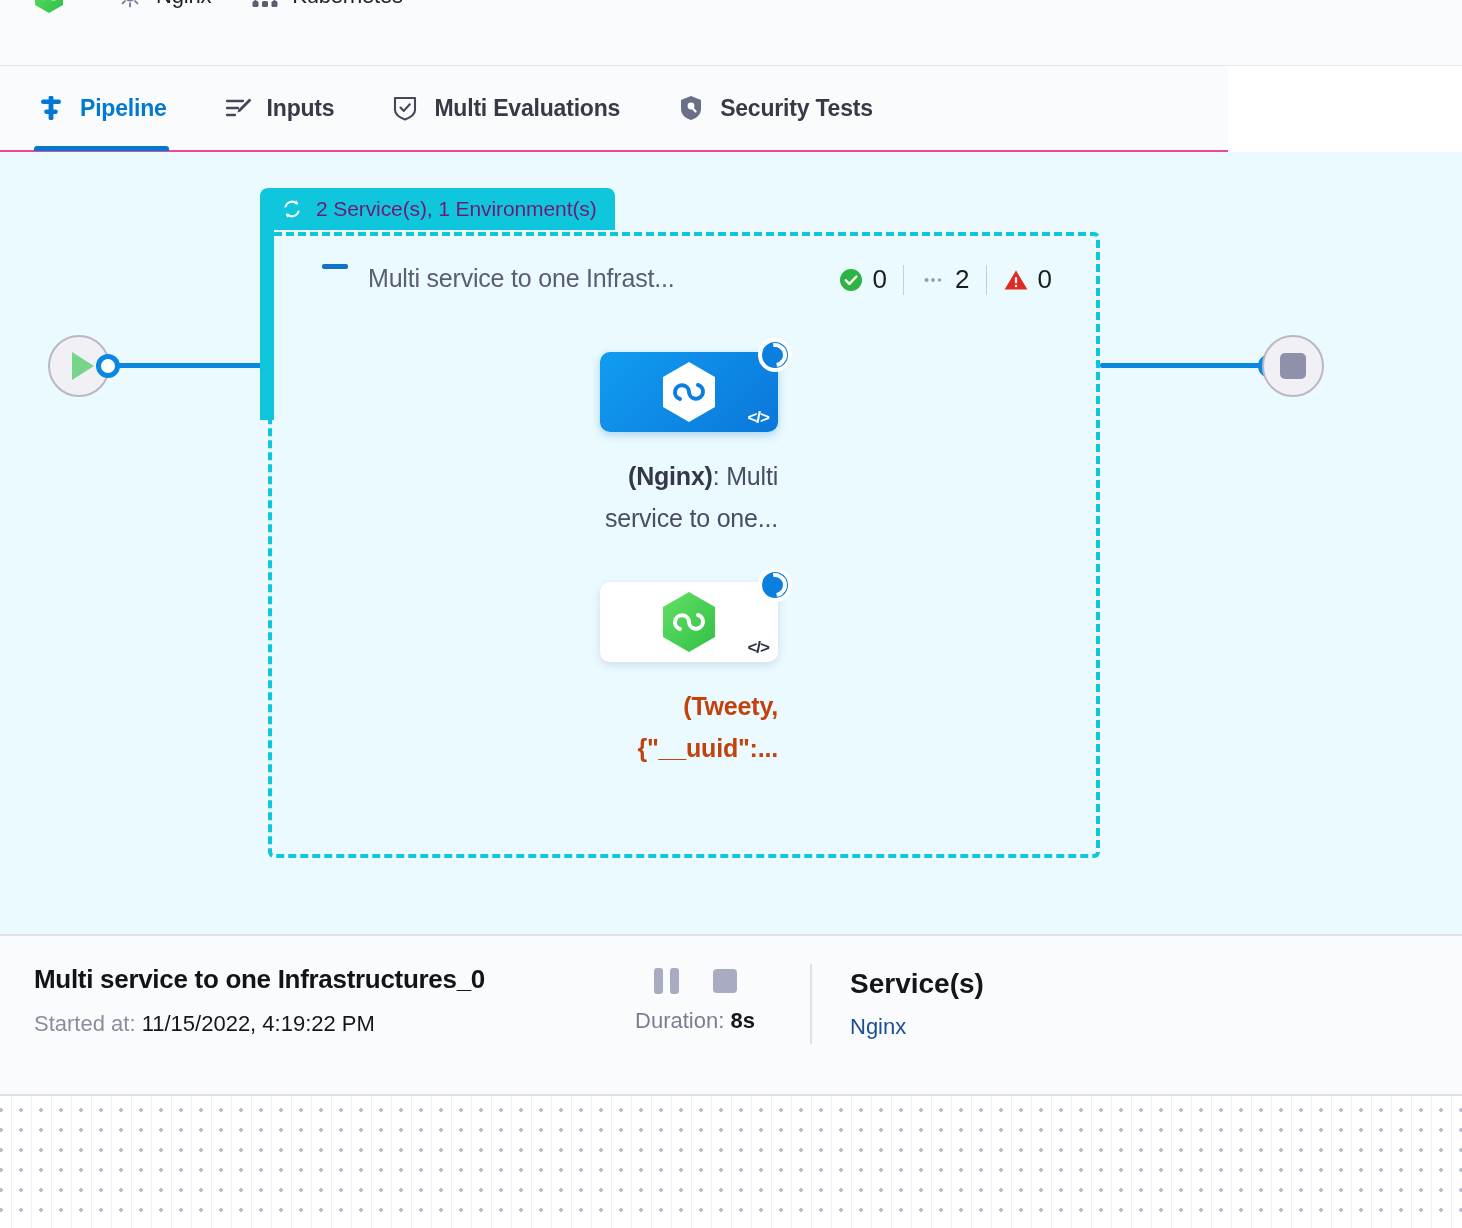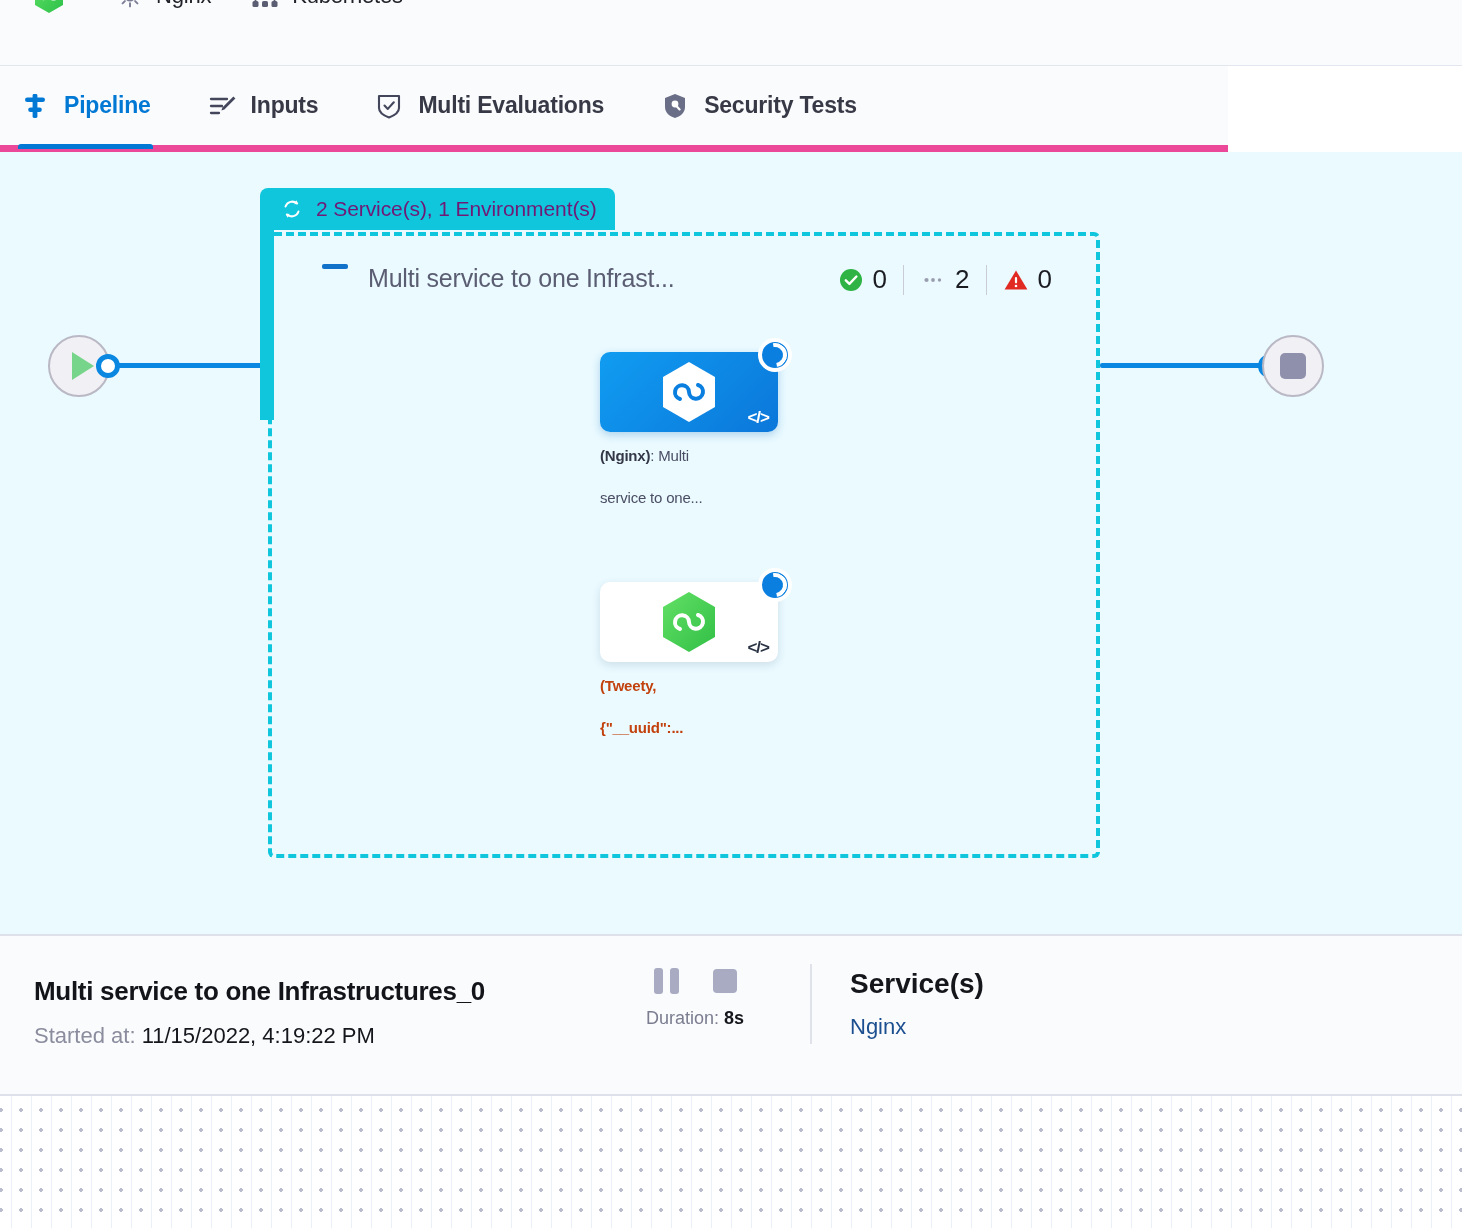--- a/index.html
+++ b/index.html
@@ -29,23 +29,23 @@
     font-size: 22px; color: #22222a; letter-spacing: -0.2px; white-space: nowrap;
   }
   .hex-green { width: 30px; height: 34px; display: block; }
   .icon-gear { width: 26px; height: 26px; display: block; }
   .icon-k8s  { width: 28px; height: 28px; display: block; }
 
   
   .tabbar {
     position: absolute; top: 66px; left: 0; width: 1228px; height: 86px;
     background: #fafbfd;
-    border-bottom: 7px solid #ec4899;
+    border-bottom: 2px solid #ec4899;
     display: flex; align-items: center;
-    padding-left: 20px; gap: 0;
+    padding-left: 36px; gap: 0;
   }
   .tab {
     display: flex; align-items: center; gap: 14px;
     height: 86px; padding: 0 28px 0 0; margin-right: 28px;
     position: relative; cursor: pointer;
   }
   .tab-label {
     font-size: 23px; font-weight: bold; color: #383946; letter-spacing: -0.2px;
     white-space: nowrap;
   }
@@ -154,50 +154,50 @@
     position: absolute; right: -14px; top: -14px;
     width: 34px; height: 34px; border-radius: 50%;
     border: 4px solid #ffffff; background: #0b7fe0;
   }
   .spinner-badge::after {
     content: ""; position: absolute; inset: 1px; border-radius: 50%;
     border: 4px solid transparent; border-top-color: #ffffff;
     border-right-color: #ffffff; transform: rotate(35deg);
   }
   .node-label {
-    margin-top: 3px; text-align: left;
-    font-size: 15px; line-height: 42px; color: #4a4d63; letter-spacing: -0.2px;
+    margin-top: 23px; text-align: right;
+    font-size: 25px; line-height: 42px; color: #4a4d63; letter-spacing: -0.2px;
   }
   .node-label b { color: #343747; font-weight: bold; }
   .node-label.allbold { font-weight: bold; color: #c2410c; }
 
   
   .detail {
     position: absolute; top: 934px; left: 0; width: 1462px; height: 162px;
     background: #fafbfd;
     border-top: 2px solid #dfe1ea;
     border-bottom: 2px solid #dfe1ea;
     display: flex; align-items: flex-start;
     overflow: hidden;
   }
-  .detail-left { padding: 40px 0 0 34px; width: 580px; flex: none; }
+  .detail-left { padding: 28px 0 0 34px; width: 580px; flex: none; }
   .detail-title {
     font-size: 26px; font-weight: bold; color: #13141a; letter-spacing: -0.3px;
     white-space: nowrap;
   }
   .detail-sub { margin-top: 16px; font-size: 22px; white-space: nowrap; }
   .detail-sub .k { color: #8b8d9e; }
   .detail-sub .v { color: #15161c; }
 
   .detail-mid { padding-top: 32px; width: 230px; flex: none; text-align: center; }
   .ctrl-row { display: flex; align-items: center; justify-content: center; gap: 34px; }
   .ctrl-pause { display: flex; gap: 7px; cursor: pointer; }
   .ctrl-pause i { display: block; width: 9px; height: 26px; border-radius: 3px; background: #a9abc2; }
   .ctrl-stop { width: 24px; height: 24px; border-radius: 4px; background: #a9abc2; cursor: pointer; }
-  .duration { margin-top: 14px; font-size: 18px; color: #7b7d90; white-space: nowrap; }
+  .duration { margin-top: 14px; font-size: 22px; color: #7b7d90; white-space: nowrap; }
   .duration b { color: #15161c; font-weight: bold; }
 
   .vdiv { width: 2px; height: 80px; background: #e0e2ea; margin-top: 28px; flex: none; }
 
   .detail-col { padding: 32px 0 0 38px; flex: none; }
   .col-head { font-size: 28px; font-weight: bold; color: #15161c; white-space: nowrap; }
   .col-link {
     margin-top: 14px; font-size: 22px; color: #1b4f8f; white-space: nowrap; cursor: pointer;
   }
   .detail-col.env { margin-left: 452px; }

